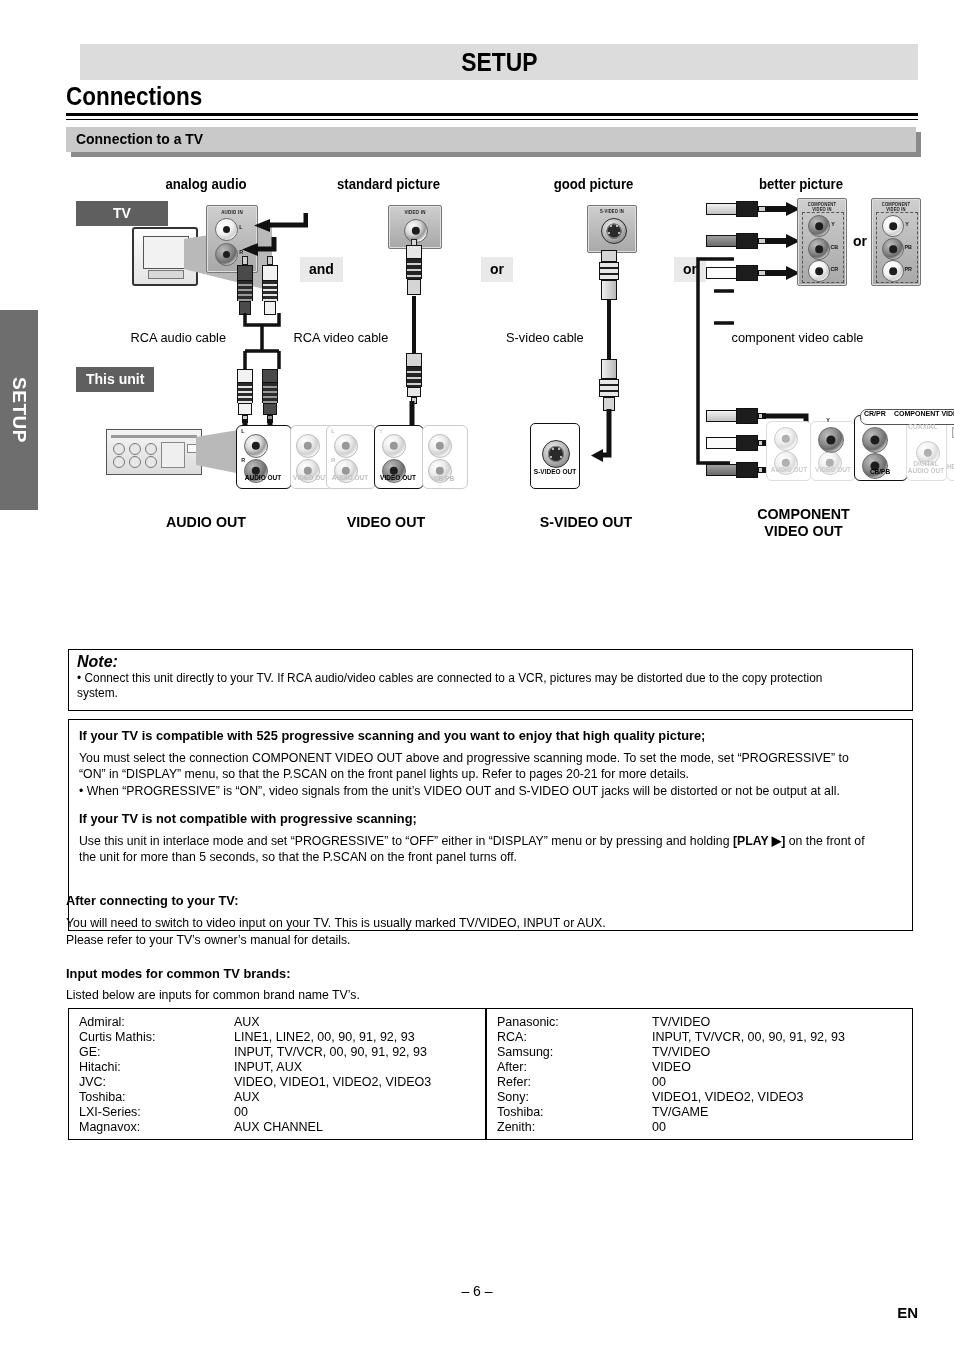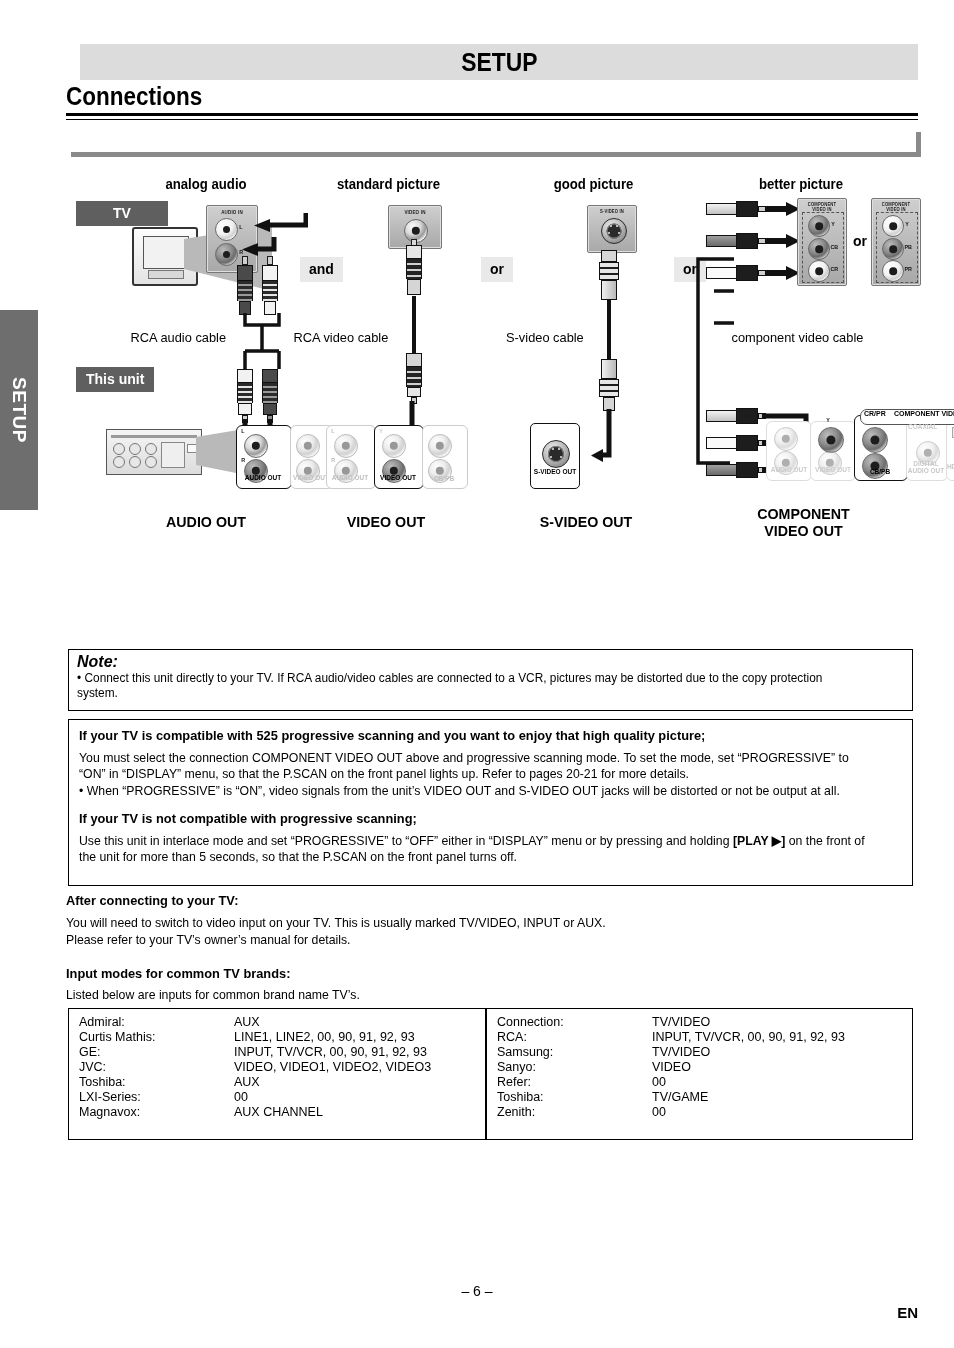--- a/index.html
+++ b/index.html
@@ -231,21 +231,21 @@
     background: #fff;
     box-sizing: border-box;
     padding: 3px 8px;
   }
   .box-note .ttl { font-size: 16px; font-weight: bold; font-style: italic; }
   .box-note .ln { font-size: 12.5px; line-height: 15px; transform: scaleX(.95); transform-origin: left center; }
 
   
   .box-prog {
     position: absolute; left: 68px; top: 719px;
-    width: 845px; height: 167px;
+    width: 845px; height: 212px;
     border: 1.5px solid #000;
     background: #fff;
     box-sizing: border-box;
     padding: 8px 10px;
   }
   .box-prog .h { font-size: 13.5px; font-weight: bold; transform: scaleX(.95); transform-origin: left center; }
   .box-prog .p { font-size: 12.8px; line-height: 16px; transform: scaleX(.96); transform-origin: left center; }
 
   
   .after-h { position: absolute; left: 66px; top: 893px; font-size: 13.5px; font-weight: bold; transform: scaleX(.95); transform-origin: left center; }
@@ -283,20 +283,23 @@
 
   <div class="setup-banner">
     <span>SETUP</span>
   </div>
   <div class="h1">Connections</div>
   <div class="rule-thick"></div>
   <div class="rule-thin"></div>
 
   <div class="section-bar-shadow"></div>
   <div class="section-bar-shadow2"></div>
+  <div class="section-bar">
+    <span>Connection to a TV</span>
+  </div>
 
   <div class="diagram">
 
     <div class="col-head" style="left:55px; top:11px; width:170px;">analog audio</div>
     <div class="col-head" style="left:230px; top:11px; width:185px;">standard picture</div>
     <div class="col-head" style="left:440px; top:11px; width:175px;">good picture</div>
     <div class="col-head" style="left:640px; top:11px; width:190px;">better picture</div>
 
     <div class="tag-dark" style="left:10px; top:36px; width:72px; text-align:center;">TV</div>
 
@@ -633,58 +636,66 @@
       </div>
       <div class="brand-row">
         <div class="bn">Curtis Mathis:</div>
         <div class="bv">LINE1, LINE2, 00, 90, 91, 92, 93</div>
       </div>
       <div class="brand-row">
         <div class="bn">GE:</div>
         <div class="bv">INPUT, TV/VCR, 00, 90, 91, 92, 93</div>
       </div>
       <div class="brand-row">
+        <div class="bn">Hitachi:</div>
+        <div class="bv">INPUT, AUX</div>
+      </div>
+      <div class="brand-row">
         <div class="bn">JVC:</div>
         <div class="bv">VIDEO, VIDEO1, VIDEO2, VIDEO3</div>
       </div>
       <div class="brand-row">
         <div class="bn">Toshiba:</div>
         <div class="bv">AUX</div>
       </div>
       <div class="brand-row">
         <div class="bn">LXI-Series:</div>
         <div class="bv">00</div>
       </div>
       <div class="brand-row">
         <div class="bn">Magnavox:</div>
         <div class="bv">AUX CHANNEL</div>
       </div>
     </div>
   <div class="brand-tbl right" id="brand-right">
       <div class="brand-row">
-        <div class="bn">Connection:</div>
+        <div class="bn">Panasonic:</div>
         <div class="bv">TV/VIDEO</div>
       </div>
       <div class="brand-row">
         <div class="bn">RCA:</div>
         <div class="bv">INPUT, TV/VCR, 00, 90, 91, 92, 93</div>
       </div>
       <div class="brand-row">
         <div class="bn">Samsung:</div>
         <div class="bv">TV/VIDEO</div>
       </div>
       <div class="brand-row">
-        <div class="bn">Sanyo:</div>
+        <div class="bn">After:</div>
         <div class="bv">VIDEO</div>
       </div>
       <div class="brand-row">
         <div class="bn">Refer:</div>
         <div class="bv">00</div>
       </div>
       <div class="brand-row">
+        <div class="bn">Sony:</div>
+        <div class="bv">VIDEO1, VIDEO2, VIDEO3</div>
+      </div>
+      <div class="brand-row">
         <div class="bn">Toshiba:</div>
         <div class="bv">TV/GAME</div>
       </div>
       <div class="brand-row">
         <div class="bn">Zenith:</div>
         <div class="bv">00</div>
       </div>
     </div>
 
   <div class="pagenum">– 6 –</div>

